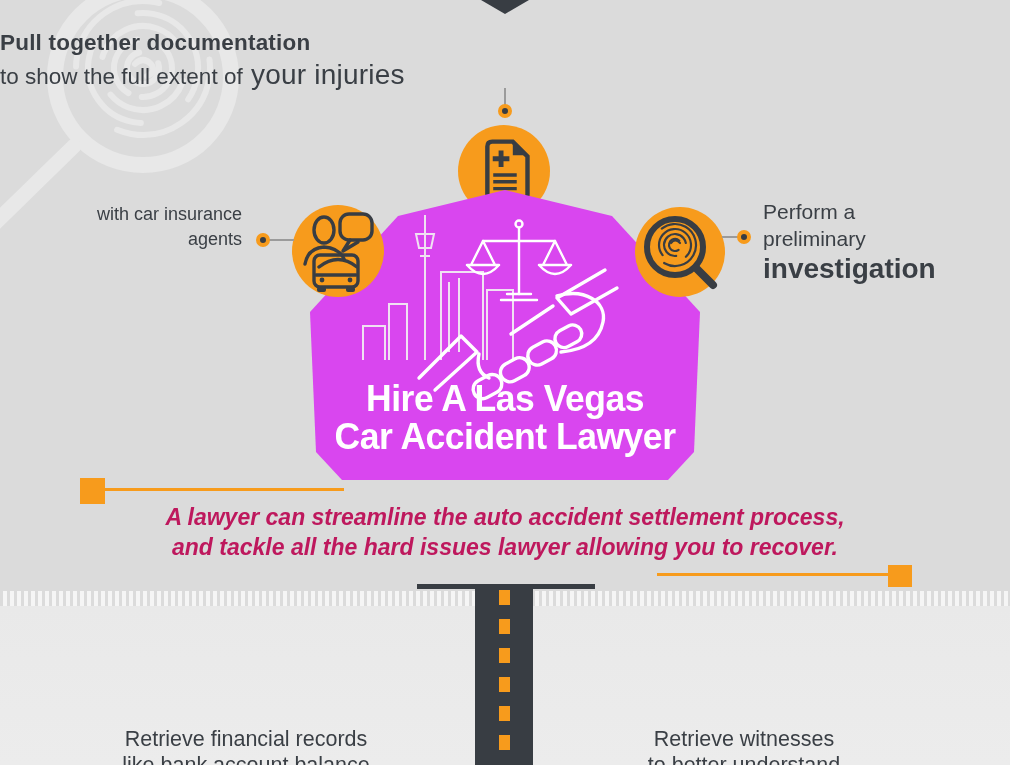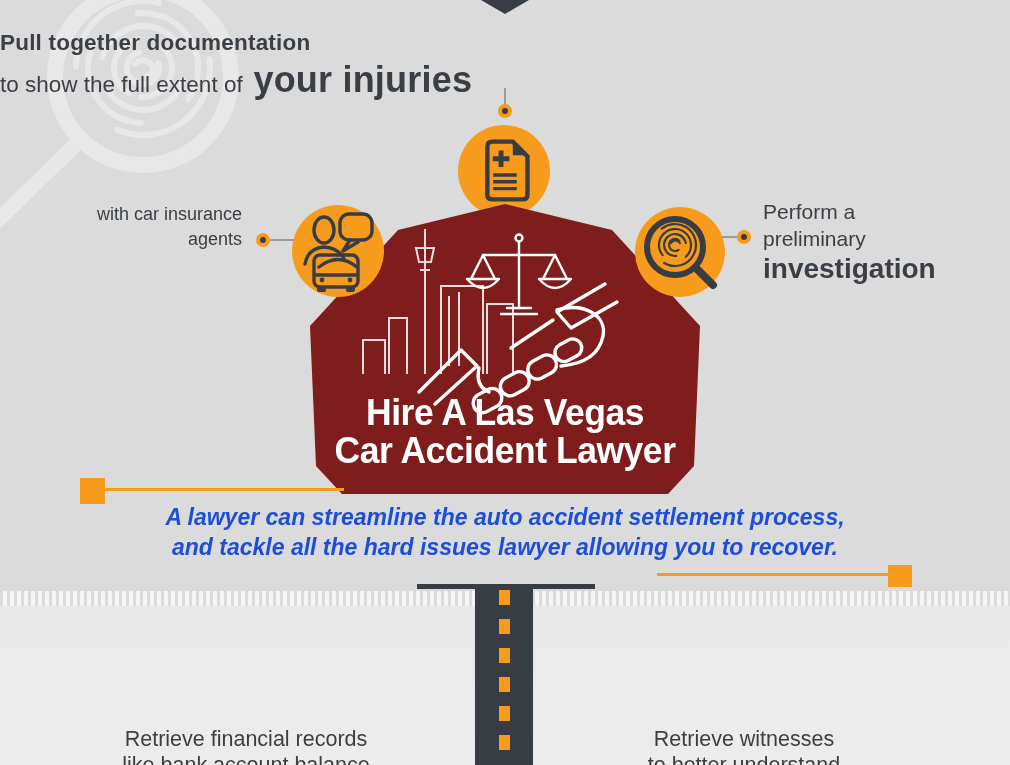--- a/index.html
+++ b/index.html
@@ -13,51 +13,51 @@
   .comb-band{left:0;top:591px;width:1010px;height:15px;
     background:repeating-linear-gradient(90deg,#dbdbdb 0,#dbdbdb 3px,#f5f5f5 3px,#f5f5f5 7px);}
   .bg-bottom{left:0;top:606px;width:1010px;height:159px;background:linear-gradient(#e9e9e9,#ececec);}
   
   .chevron{left:481px;top:0;width:48px;height:14px;background:#383d43;
     clip-path:polygon(0 0,100% 0,50% 100%);}
   
   .top-text{left:0;top:30px;width:1010px;}
   .top-line1{font-size:22.5px;font-weight:600;letter-spacing:.2px;}
   .top-line2{font-size:22.5px;font-weight:500;margin-top:3px;}
-  .top-line2 b{font-size:36px;font-weight:700;margin-left:.3em;letter-spacing:.2px;}
+  .top-line2 b{font-size:28px;font-weight:400;margin-left:.3em;letter-spacing:.2px;}
   
   .vline{width:2px;background:#9b9b9b;}
   .hline{height:2px;background:#9b9b9b;}
   .conn-dot{width:6px;height:6px;border-radius:50%;background:#383d43;border:4px solid #f79b1c;}
   
   .ocircle{border-radius:50%;background:#f79b1c;display:flex;align-items:center;justify-content:center;}
   .circle-doc{left:458px;top:125px;width:92px;height:92px;}
   .circle-left{left:292px;top:205px;width:92px;height:92px;}
   .circle-right{left:635px;top:207px;width:90px;height:90px;}
   
-  .badge{left:303px;top:200px;width:404px;height:294px;background:#7f1d1d;
+  .badge{left:303px;top:186px;width:404px;height:294px;background:#d946ef;
     clip-path:polygon(202px 4px,309px 30px,397px 126px,391px 266px,365px 294px,39px 294px,13px 266px,7px 126px,95px 30px);}
   .badge-title{position:absolute;left:0;width:404px;text-align:center;color:#fff;
     font-size:37px;font-weight:800;letter-spacing:-.5px;transform:scaleX(.96);white-space:nowrap;}
   .badge-title.l1{top:192px;}
   .badge-title.l2{top:230px;}
   
   .step-left{left:0;top:196px;width:242px;text-align:right;}
   .step-left .t{font-size:30px;font-weight:800;letter-spacing:.2px;}
   .step-left .s{font-size:18px;font-weight:500;line-height:25px;}
   .step-left .s.first{margin-top:6px;}
   .step-right{left:763px;top:198px;width:260px;text-align:left;}
   .step-right .s{font-size:21px;font-weight:500;line-height:27px;}
   .step-right .t{font-size:28px;font-weight:800;margin-top:1px;}
   
   .sq{background:#f79b1c;}
   .oline{background:#f79b1c;}
   
   .tagline{left:0;top:502px;width:1010px;text-align:center;font-style:italic;
-    font-size:23px;font-weight:600;line-height:30px;color:#1d4ed8;}
+    font-size:23px;font-weight:600;line-height:30px;color:#be185d;}
   
   .crossbar{left:417px;top:584px;width:178px;height:5px;background:#383d43;}
   .road{left:475px;top:586px;width:58px;height:179px;background:#383d43;}
   .dash{left:499px;width:11px;height:15px;background:#f79b1c;}
   
   .bottom-text{width:320px;text-align:center;font-size:21.5px;font-weight:500;line-height:26px;top:726px;}
   .bl{left:86px;}
   .br{left:584px;}
 </style>
 </head>

